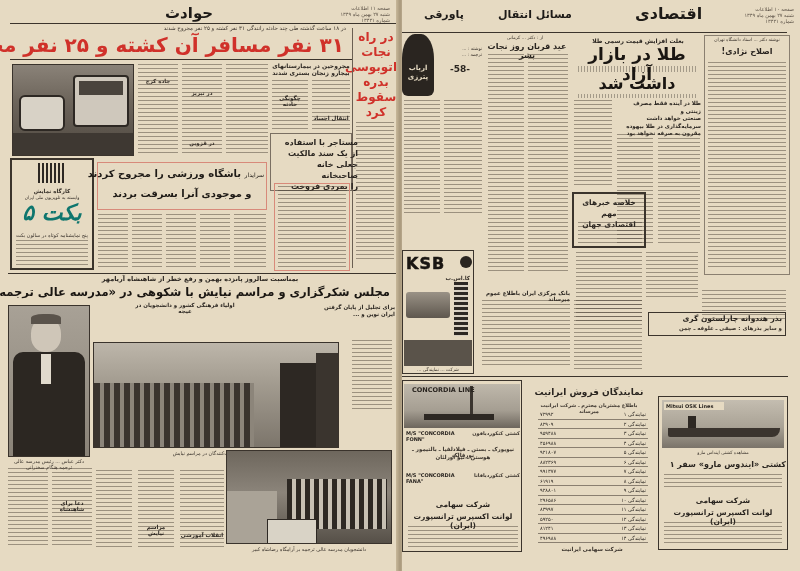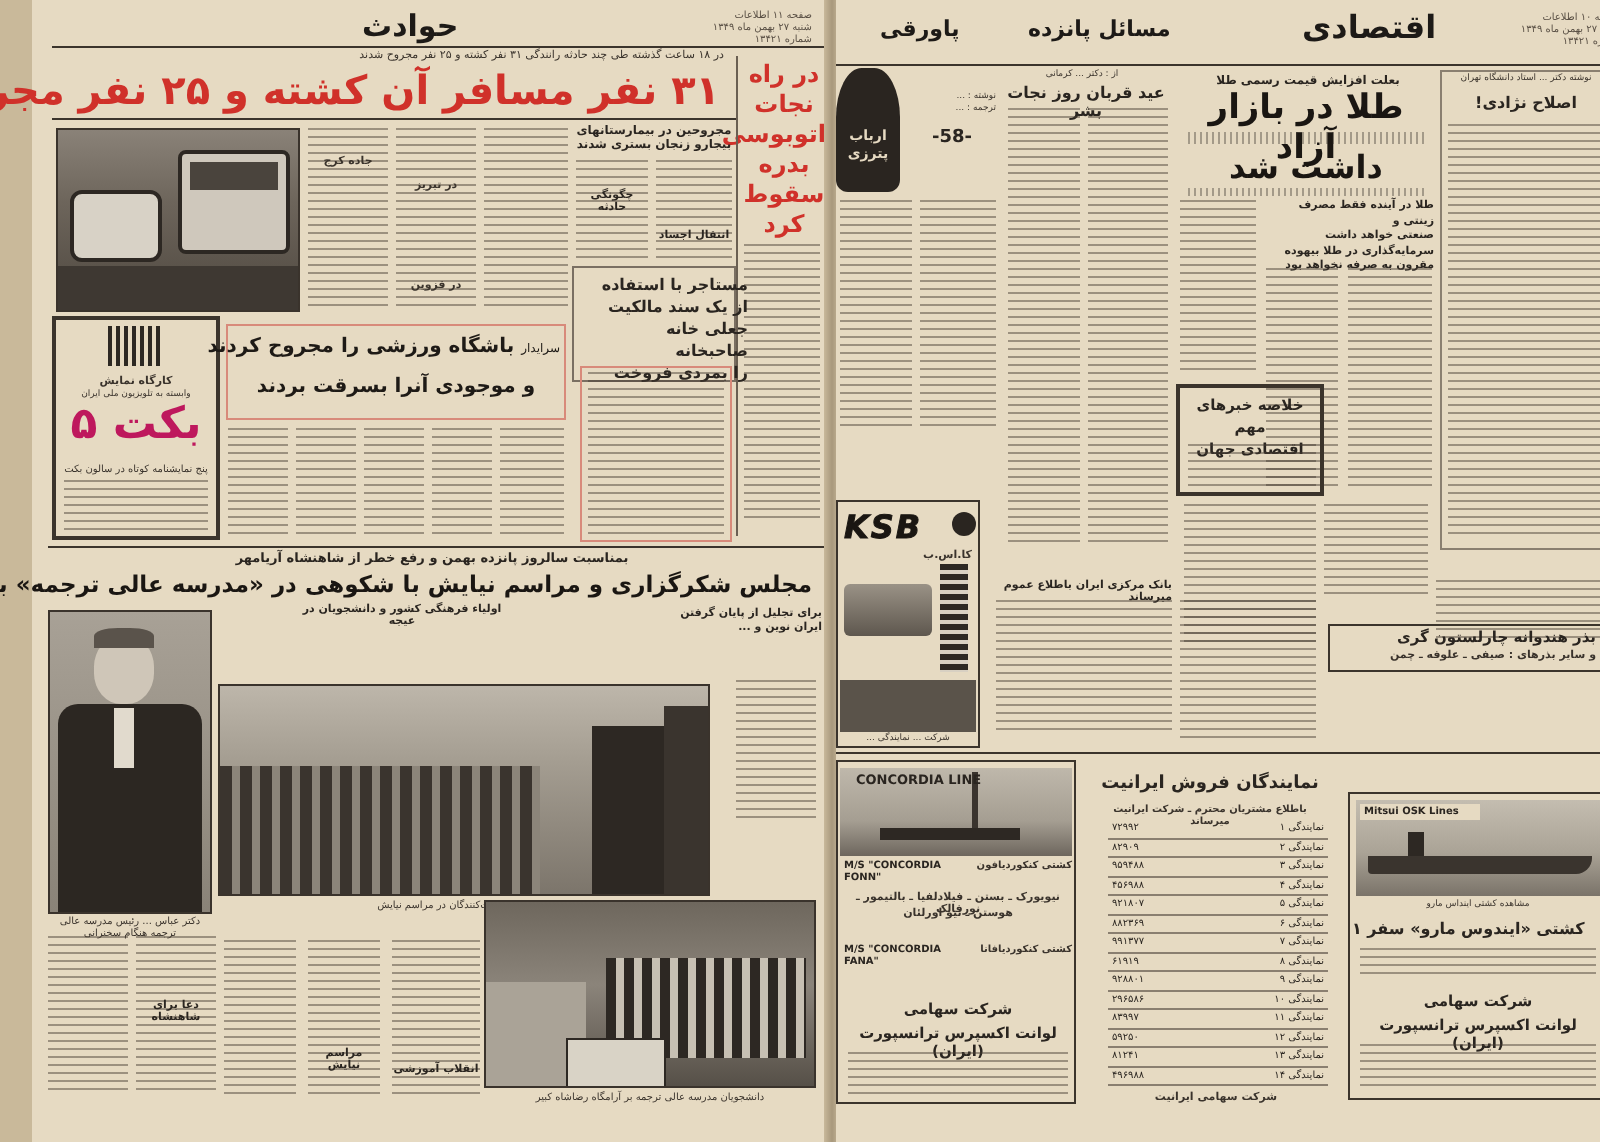--- a/index.html
+++ b/index.html
@@ -1,18 +1,18 @@
 <!DOCTYPE html>
 <html><head>
 <meta charset="utf-8">
 <style>
   * { box-sizing: border-box; margin: 0; padding: 0; }
   html, body { width: 800px; height: 571px; overflow: hidden; background: #c9b99a; }
   body { font-family: "DejaVu Sans", sans-serif; color: #2a2520; position: relative; }
-  .spread { position: absolute; left: 0; top: 0; width: 704px; height: 571px; background: #e3d6bd; margin-left: 16px; }
+  .spread { position: absolute; left: 0; top: 0; width: 704px; height: 571px; background: #e3d6bd; }
   .page { position: absolute; top: 0; height: 571px; background: #e6dac2; direction: rtl; }
   .page-left { left: 0; width: 398px; }
   .page-right { left: 402px; width: 398px; }
   .gutter { position: absolute; left: 396px; top: 0; width: 8px; height: 571px; background: linear-gradient(90deg,#c8b89a,#a8987c,#c8b89a); }
   .abs { position: absolute; }
   .rule { position: absolute; background: #3b342c; }
   .section-title { position: absolute; font-weight: bold; font-size: 15px; color: #1d1a17; font-family: "DejaVu Sans", sans-serif; }
   .folio { position: absolute; font-size: 5px; line-height: 6px; color: #5a5045; text-align: right; }
   .red-head { color: #d0312a; font-weight: bold; }
   .text-block { position: absolute; background:
@@ -86,21 +86,21 @@
       <div>جعلی خانه صاحبخانه</div>
       <div>را بمردی فروخت</div>
     </div>
     <div class="redbox" style="left:274px; top:183px; width:76px; height:88px;"></div>
     <div class="text-block" style="left:278px; top:186px; width:68px; height:82px;"></div>
 
     <div class="box" style="left:10px; top:158px; width:84px; height:112px; border-width:2px;"></div>
     <div class="abs" style="left:38px; top:163px; width:28px; height:20px; background:repeating-linear-gradient(90deg,#2d2823 0 2px,#e6dac2 2px 4px);"></div>
     <div class="abs small" style="left:12px; top:188px; width:80px; text-align:center; font-size:5.5px; font-weight:bold;">کارگاه نمایش</div>
     <div class="abs small" style="left:12px; top:195px; width:80px; text-align:center; font-size:4.5px;">وابسته به تلویزیون ملی ایران</div>
-    <div class="abs" style="left:12px; top:200px; width:80px; text-align:center; font-size:22px; font-weight:bold; color:#be185d;">بکت ۵</div>
+    <div class="abs" style="left:12px; top:200px; width:80px; text-align:center; font-size:22px; font-weight:bold; color:#0f766e;font-style:italic;">بکت ۵</div>
     <div class="abs small" style="left:12px; top:232px; width:80px; text-align:center; font-size:5px;">پنج نمایشنامه کوتاه در سالون بکت</div>
     <div class="text-block" style="left:16px; top:240px; width:72px; height:26px;"></div>
 
     <div class="redbox" style="left:97px; top:162px; width:170px; height:48px;"></div>
     <div class="abs" style="left:100px; top:168px; width:164px; font-size:10px; font-weight:bold; text-align:center; color:#1e1a16; white-space:nowrap;">
       <span style="font-size:6px; font-weight:normal;">سرایدار</span>
       <span>باشگاه ورزشی را مجروح کردند</span>
     </div>
     <div class="abs" style="left:100px; top:188px; width:164px; font-size:10px; font-weight:bold; text-align:center; color:#1e1a16;">و موجودی آنرا بسرقت بردند</div>
     <div class="text-block" style="left:98px; top:214px; width:30px; height:54px;"></div>
@@ -152,21 +152,21 @@
   <div class="gutter"></div>
 
   <div class="page page-right">
 
     <div class="folio" style="right:6px; top:6px; width:54px;">
       <div>صفحه ۱۰ اطلاعات</div>
       <div>شنبه ۲۷ بهمن ماه ۱۳۴۹</div>
       <div>شماره ۱۳۴۲۱</div>
     </div>
     <div class="section-title" style="left:233px; top:4px; font-size:16px;">اقتصادی</div>
-    <div class="section-title" style="left:96px; top:8px; font-size:11px;">مسائل پانزده</div>
+    <div class="section-title" style="left:96px; top:8px; font-size:11px;">مسائل انتقال</div>
     <div class="section-title" style="left:22px; top:8px; font-size:11px;">پاورقی</div>
     <div class="rule" style="left:0; top:32px; width:385px; height:1px;"></div>
 
     <div class="box" style="left:302px; top:35px; width:86px; height:240px; border-color:#8a7f70;"></div>
     <div class="abs small" style="left:304px; top:37px; width:82px; text-align:center; font-size:4.5px;">نوشته دکتر ... استاد دانشگاه تهران</div>
     <div class="abs" style="left:304px; top:47px; width:82px; text-align:center; font-size:8px; font-weight:bold;">اصلاح نژادی!</div>
     <div class="text-block" style="left:306px; top:62px; width:78px; height:208px;"></div>
 
     <div class="abs" style="left:176px; top:37px; width:120px; text-align:center; font-size:6px; font-weight:bold;">بعلت افزایش قیمت رسمی طلا</div>
     <div class="abs" style="left:170px; top:44px; width:130px; text-align:center; font-size:17px; font-weight:bold; color:#1a1612;">طلا در بازار آزاد</div>
@@ -208,21 +208,21 @@
     </div>
     <div class="abs small" style="left:34px; top:46px; width:46px; text-align:right; font-size:4.5px; line-height:6px;">
       <div>نوشته : ...</div>
       <div>ترجمه : ...</div>
     </div>
     <div class="abs" style="left:40px; top:64px; width:36px; text-align:center; font-size:9px; font-weight:bold;">-58-</div>
     <div class="text-block" style="left:2px; top:100px; width:36px; height:116px;"></div>
     <div class="text-block" style="left:42px; top:100px; width:38px; height:116px;"></div>
 
     <div class="box" style="left:0; top:250px; width:72px; height:124px;"></div>
-    <div class="abs" style="left:4px; top:254px; width:56px; font-size:16px; font-weight:bold; font-style:italic; color:#1a1612; letter-spacing:1px; direction:ltr; text-align:left; -webkit-text-stroke:0.5px #1a1612;">KSB</div>
+    <div class="abs" style="left:4px; top:254px; width:56px; font-size:16px; font-weight:bold; color:#1a1612; letter-spacing:1px; direction:ltr; text-align:left; -webkit-text-stroke:0.5px #1a1612;">KSB</div>
     <div class="abs" style="left:58px; top:256px; width:12px; height:12px; border-radius:50%; background:#2a2520;"></div>
     <div class="abs small" style="left:4px; top:275px; width:64px; text-align:right; font-size:5.5px; font-weight:bold;">کا.اس.ب</div>
     <div class="abs" style="left:4px; top:292px; width:44px; height:26px; background:linear-gradient(180deg,#9a9286,#5e574e); border-radius:3px;"></div>
     <div class="abs" style="left:52px; top:282px; width:14px; height:54px; background:repeating-linear-gradient(180deg,#2d2823 0 3px,#d8d0c2 3px 5px);"></div>
     <div class="abs" style="left:2px; top:340px; width:68px; height:26px; background:#5a534a;"></div>
     <div class="abs small" style="left:2px; top:367px; width:68px; text-align:center; font-size:4.5px;">شرکت ... نمایندگی ...</div>
 
     <div class="abs" style="left:82px; top:290px; width:86px; text-align:right; font-size:5.5px; font-weight:bold;">بانک مرکزی ایران باطلاع عموم میرساند</div>
     <div class="text-block" style="left:80px; top:300px; width:88px; height:66px;"></div>
     <div class="text-block" style="left:172px; top:300px; width:68px; height:72px;"></div>
@@ -307,19 +307,19 @@
     </div>
     <div class="abs small" style="left:140px; top:546px; width:100px; text-align:center; font-size:5.5px; font-weight:bold;">شرکت سهامی ایرانیت</div>
 
     <div class="box" style="left:256px; top:396px; width:130px; height:154px;"></div>
     <div class="abs" style="left:260px; top:400px; width:122px; height:48px; background:linear-gradient(180deg,#c4bdb0 0%,#aaa396 55%,#7a7369 100%);">
       <div style="position:absolute; left:6px; top:28px; width:112px; height:9px; background:#3a342e; border-radius:0 0 8px 2px;"></div>
       <div style="position:absolute; left:26px; top:16px; width:8px; height:12px; background:#2d2823;"></div>
     </div>
     <div class="abs" style="left:262px; top:402px; width:60px; height:8px; background:#e6dac2; font-size:5px; font-weight:bold; direction:ltr; text-align:left; padding-left:2px; line-height:8px;">Mitsui OSK Lines</div>
     <div class="abs small" style="left:262px; top:450px; width:118px; text-align:center; font-size:4.5px;">مشاهده کشتی اینداس مارو</div>
-    <div class="abs" style="left:258px; top:460px; width:126px; text-align:left; font-size:8px; font-weight:bold;">کشتی «ایندوس مارو» سفر ۱</div>
+    <div class="abs" style="left:258px; top:460px; width:126px; text-align:right; font-size:8px; font-weight:bold;">کشتی «ایندوس مارو» سفر ۱</div>
     <div class="text-block" style="left:262px; top:474px; width:118px; height:14px;"></div>
     <div class="abs" style="left:258px; top:496px; width:126px; text-align:center; font-size:7.5px; font-weight:bold;">شرکت سهامی</div>
     <div class="abs" style="left:258px; top:508px; width:126px; text-align:center; font-size:7.5px; font-weight:bold;">لوانت اکسپرس ترانسپورت (ایران)</div>
     <div class="text-block" style="left:262px; top:522px; width:118px; height:24px;"></div>
   </div>
 </div>
 
 </body></html>

